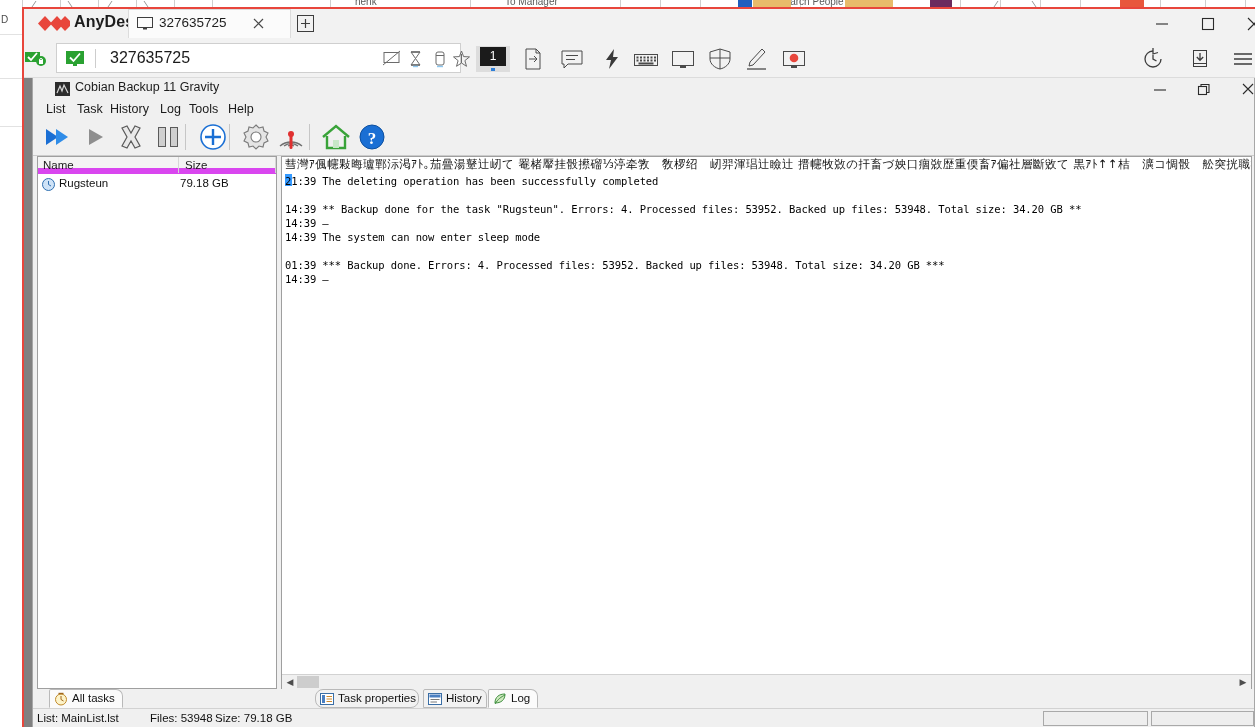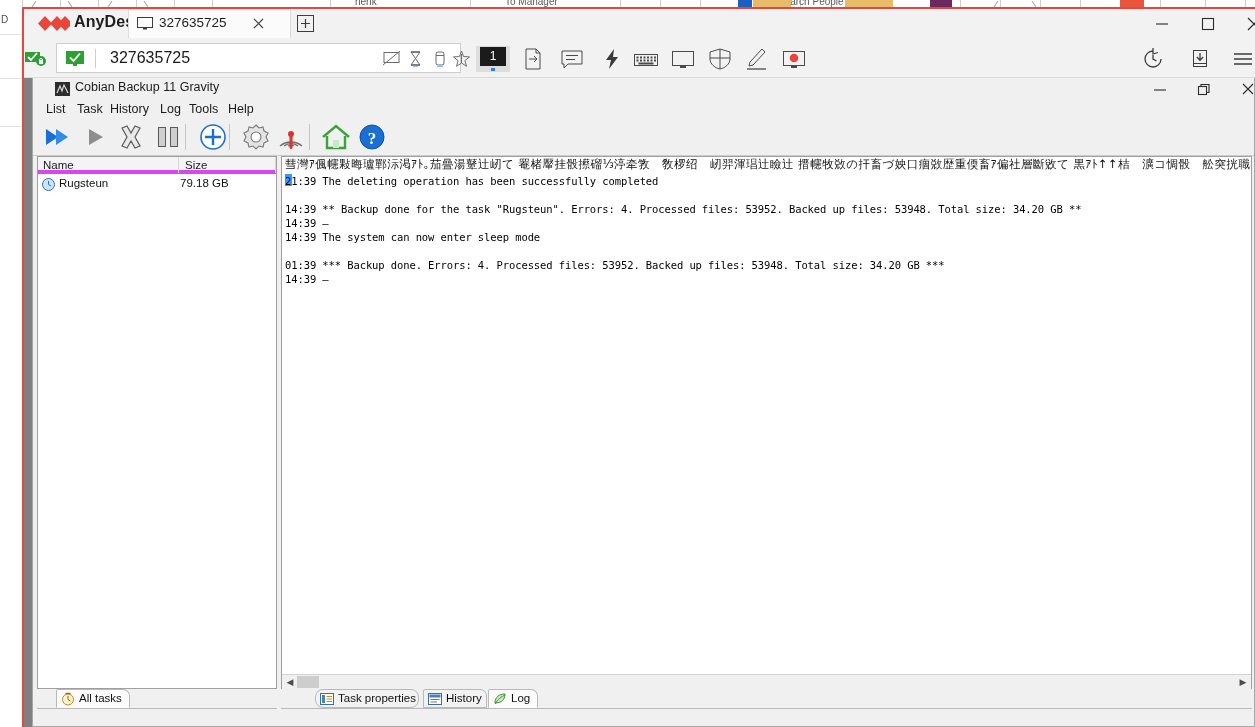--- a/index.html
+++ b/index.html
@@ -136,21 +136,21 @@
   .cb-tb { position:absolute; top:2px; width:34px; height:34px; cursor:pointer; }
   .cb-tb-sep { position:absolute; top:6px; width:1px; height:26px; background:#c6c6c6; }
 
   
   #task-pane {
     position:absolute; left:4px; top:78px; width:240px; height:533px;
     background:#ffffff; border:1px solid #9f9f9f;
   }
   #task-header {
     position:absolute; left:0; top:0; width:238px; height:17px;
-    background:#f4f4f4; border-bottom:4px solid #d946ef;
+    background:#f4f4f4; border-bottom:6px solid #d946ef;
   }
   .th-cell {
     position:absolute; top:2px; font-size:11.5px; color:#1b1b1b;
     height:15px;
   }
   .th-div { position:absolute; top:0; width:1px; height:16px; background:#d6d6d6; }
   .task-row { position:absolute; left:0; width:238px; height:17px; cursor:pointer; }
   .task-icon { position:absolute; left:4px; top:2px; width:13px; height:13px; }
   .task-name { position:absolute; left:21px; top:1px; font-size:11.5px; color:#111; }
   .task-size { position:absolute; left:142px; top:1px; font-size:11.5px; color:#111; }
@@ -520,21 +520,21 @@
         </div>
         <div class="log-hscroll">
           <div class="hs-arrow" style="left:1px">◀</div>
           <div class="hs-thumb"></div>
           <div class="hs-arrow" style="left:954px">▶</div>
         </div>
       </div>
 
       <div class="tabstrip" style="left:4px;width:240px;">
         <div class="tab-rail" style="left:0px;top:19px;width:240px;"></div>
-        <div class="ui-tab active" style="left:19px;width:74px;">
+        <div class="ui-tab active" style="left:12px;width:74px;">
           <svg class="ui-tab-icon" viewBox="0 0 14 14">
             <circle cx="7" cy="7.5" r="5.5" fill="#fdf3c9" stroke="#c08a2c"></circle>
             <path d="M7 4 L7 7.5 L9.5 9" stroke="#a0661c" fill="none"></path>
             <path d="M4.5 1.5 L9.5 1.5" stroke="#a0661c" stroke-width="1.4"></path>
           </svg>
           <span>All tasks</span>
         </div>
       </div>
 
       <div class="tabstrip" style="left:248px;width:971px;">
@@ -557,16 +557,23 @@
         </div>
         <div class="ui-tab active" style="left:207px;width:50px;">
           <svg class="ui-tab-icon" viewBox="0 0 14 14">
             <path d="M2 11 C2 5 6 2 12 2 C12 8 8 11 2 11 Z" fill="#cfe9c0" stroke="#3f8f3f"></path>
             <path d="M2 12 C5 7 8 5 12 3" stroke="#3f8f3f" fill="none"></path>
           </svg>
           <span>Log</span>
         </div>
       </div>
 
+      <div id="cobian-status">
+        <div class="st-text" style="left:4px">List: MainList.lst</div>
+        <div class="st-text" style="left:117px">Files: 53948</div>
+        <div class="st-text" style="left:182px">Size: 79.18 GB</div>
+        <div class="st-panel" style="left:1010px;width:105px"></div>
+        <div class="st-panel" style="left:1118px;width:103px"></div>
+      </div>
 
     </div>
   </div>
 </div>
 
 </body></html>

